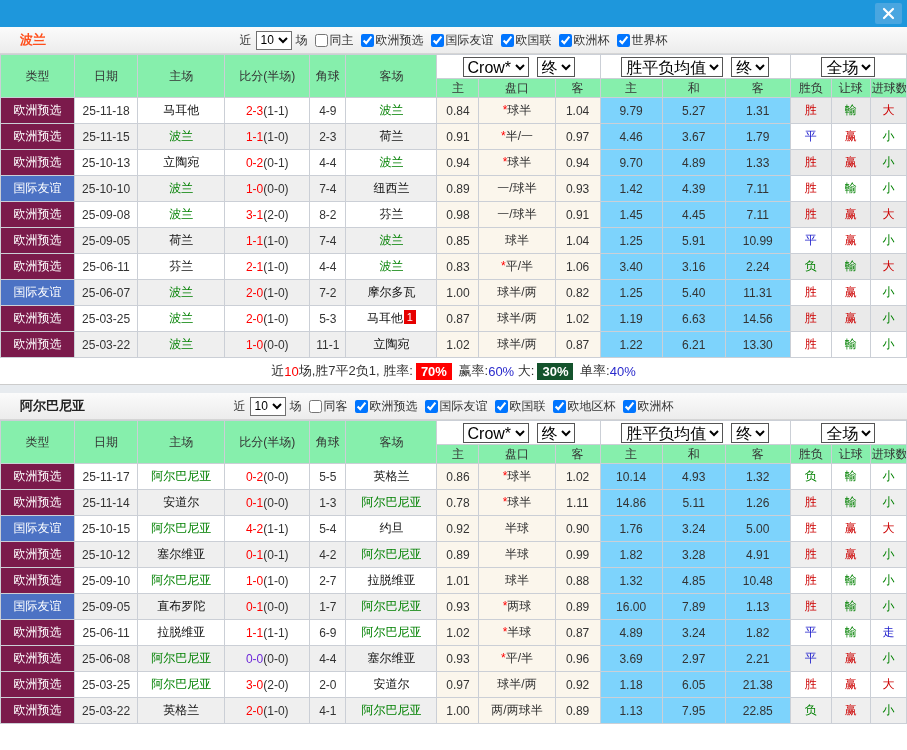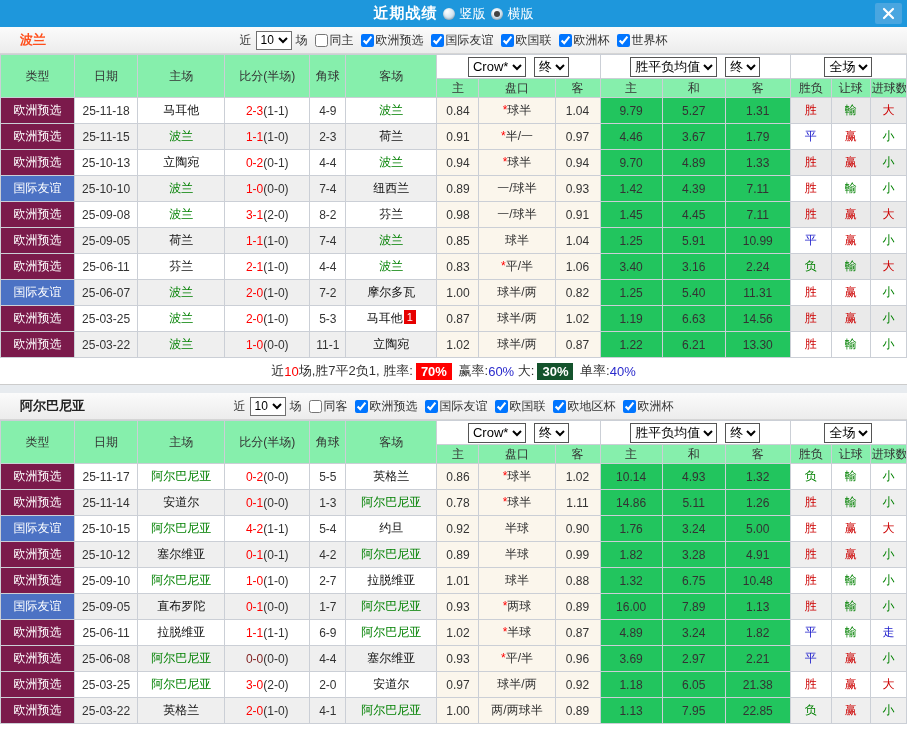--- a/index.html
+++ b/index.html
@@ -53,27 +53,27 @@
     font-size:12px; color:#333; text-align:center;
   }
   table.results th, table.results td {
     border:1px solid #CBCFD6; padding:0 1px; overflow:hidden; white-space:nowrap;
   }
   thead th { background:#86efac; color:#333; font-weight:normal; }
   thead tr.hrowA th { height:24px; }
   thead tr.hrowB th { height:19px; }
   thead th.selcell { background:#fff; }
   thead th.selcell select {
-    font-size:13px; height:20px; border:1px solid #555; background:#fff; margin:0 4px;
+    font-size:16px; height:20px; border:1px solid #555; background:#fff; margin:0 4px;
   }
   tbody td { height:26px; background:#fff; }
   tbody tr.even td { background:#EFEFEF; }
   tbody td.c-type { color:#fff; }
   tbody td.c-odds, tbody tr.even td.c-odds { background:#FBF6EC; }
-  tbody td.c-avg,  tbody tr.even td.c-avg  { background:#22c55e; }
+  tbody td.c-avg,  tbody tr.even td.c-avg  { background:#7dd3fc; }
   
   .invert-res tbody td.c-res { background:#EAEAEA; }
   .invert-res tbody tr.even td.c-res { background:#FFFFFF; }
 
   .score-main { font-weight:normal; }
   .half { color:#333; }
   .star { color:#FF0000; }
   .team-green { color:#008000; }
   .away-badge {
     display:inline-block; background:#E60000; color:#fff; font-size:11px;
@@ -89,27 +89,20 @@
   .summary .badge {
     color:#fff; font-weight:bold; padding:1px 5px; margin:0 3px; display:inline-block;
   }
 
   .section-gap { height:8px; background:#E7EBEF; }
 </style>
 </head>
 <body>
 
 <div class="titlebar">
-  <div class="titlebar-center">
-    <span class="win-title">近期战绩</span>
-    <span class="radio" id="radio0"></span>
-    <span class="radio-label">竖版</span>
-    <span class="radio sel" id="radio1"></span>
-    <span class="radio-label">横版</span>
-  </div>
   <div class="close-btn">
     <svg width="13" height="13" viewBox="0 0 13 13">
       <path d="M2 2 L11 11 M11 2 L2 11" stroke="#fff" stroke-width="2.2" stroke-linecap="round" fill="none"></path>
     </svg>
   </div>
 </div>
 
 <div id="sections">
     <div class="section invert-res">
       <div class="section-header">
@@ -486,21 +479,21 @@
             <td class="c-type" style="background: rgb(123, 26, 75);">欧洲预选</td>
             <td>25-09-10</td>
             <td style="color: rgb(0, 128, 0);">阿尔巴尼亚</td>
             <td><span class="score-main" style="color: rgb(255, 0, 0);">1-0</span><span class="half">(1-0)</span></td>
             <td>2-7</td>
             <td><span style="color: rgb(17, 17, 17);">拉脱维亚</span></td>
             <td class="c-odds">1.01</td>
             <td class="c-odds">球半</td>
             <td class="c-odds">0.88</td>
             <td class="c-avg">1.32</td>
-            <td class="c-avg">6.75</td>
+            <td class="c-avg">4.85</td>
             <td class="c-avg">10.48</td>
             <td class="c-res" style="color: rgb(204, 0, 0);">胜</td>
             <td class="c-res" style="color: rgb(0, 128, 0);">輸</td>
             <td class="c-res" style="color: rgb(0, 128, 0);">小</td>
           </tr>
           <tr class="even">
             <td class="c-type" style="background: rgb(76, 114, 196);">国际友谊</td>
             <td>25-09-05</td>
             <td style="color: rgb(17, 17, 17);">直布罗陀</td>
             <td><span class="score-main" style="color: rgb(255, 0, 0);">0-1</span><span class="half">(0-0)</span></td>
@@ -530,21 +523,21 @@
             <td class="c-avg">3.24</td>
             <td class="c-avg">1.82</td>
             <td class="c-res" style="color: rgb(34, 34, 204);">平</td>
             <td class="c-res" style="color: rgb(0, 128, 0);">輸</td>
             <td class="c-res" style="color: rgb(34, 34, 204);">走</td>
           </tr>
           <tr class="even">
             <td class="c-type" style="background: rgb(123, 26, 75);">欧洲预选</td>
             <td>25-06-08</td>
             <td style="color: rgb(0, 128, 0);">阿尔巴尼亚</td>
-            <td><span class="score-main" style="color: #7f1d1d;">0-0</span><span class="half">(0-0)</span></td>
+            <td><span class="score-main" style="color: #6d28d9;">0-0</span><span class="half">(0-0)</span></td>
             <td>4-4</td>
             <td><span style="color: rgb(17, 17, 17);">塞尔维亚</span></td>
             <td class="c-odds">0.93</td>
             <td class="c-odds"><span class="star">*</span><span>平/半</span></td>
             <td class="c-odds">0.96</td>
             <td class="c-avg">3.69</td>
             <td class="c-avg">2.97</td>
             <td class="c-avg">2.21</td>
             <td class="c-res" style="color: rgb(34, 34, 204);">平</td>
             <td class="c-res" style="color: rgb(204, 0, 0);">赢</td>

